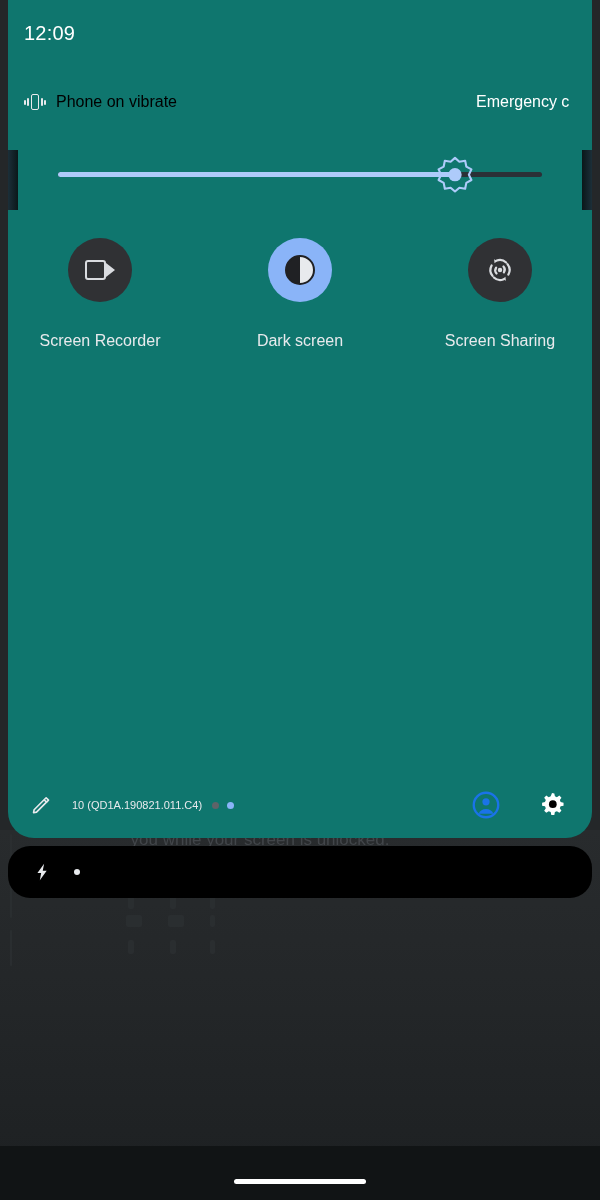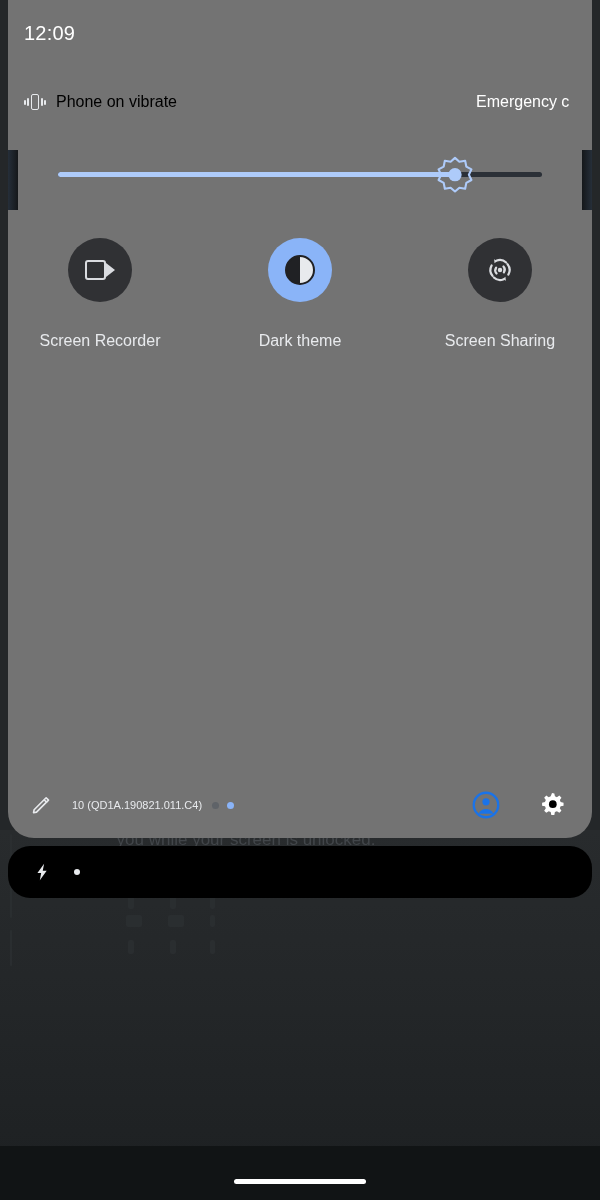--- a/index.html
+++ b/index.html
@@ -22,21 +22,21 @@
     background:
       linear-gradient(180deg,#282b2d 0%, #232628 55%, #1e2123 100%);
   }
   .ghost-line{
     position:absolute; background:#2b2f31; border-radius:2px; opacity:.85;
   }
 
   
   #qs-panel{
     position:absolute; left:8px; top:0; width:584px; height:838px;
-    background:#737373;
+    background:#0f766e;
     border-bottom-left-radius:26px; border-bottom-right-radius:26px;
     overflow:hidden;
   }
   
   .edge-tint{
     position:absolute; top:150px; width:10px; height:60px;
     background:linear-gradient(90deg,#1d2733,#0a0d10);
     opacity:.9;
   }
   .edge-tint.left{ left:0; }
@@ -150,21 +150,21 @@
   .dot{ width:7px; height:7px; border-radius:50%; background:#5f6368; }
   .dot.on{ background:#8ab4f8; }
   .footer-right{
     margin-left:auto; display:flex; align-items:center; gap:38px; margin-right:26px;
   }
   .avatar-ico{ width:28px; height:28px; }
   .gear-ico{ width:28px; height:28px; }
 
   
   .ghost-text{
-    position:absolute; left:0; top:830px; width:492px;
+    position:absolute; left:14px; top:830px; width:492px;
     text-align:center; color:#42464a; font-size:17px;
     white-space:nowrap;
   }
 
   
   #notif-card{
     position:absolute; left:8px; top:846px; width:584px; height:52px;
     background:#000; border-radius:22px;
     display:flex; align-items:center;
   }
@@ -257,21 +257,21 @@
               <span class="lens"></span>
           </span>
         </div>
         <div class="tile-label">Screen Recorder</div>
       </div>
 
       <div class="tile">
         <div class="tile-ico active">
           <span class="ico-contrast"></span>
         </div>
-        <div class="tile-label">Dark theme</div>
+        <div class="tile-label">Dark screen</div>
       </div>
 
       <div class="tile">
         <div class="tile-ico">
           <svg width="32" height="32" viewBox="0 0 24 24">
             <g fill="none" stroke="#dadce0" stroke-width="1.7" stroke-linecap="round">
               <path d="M17.6 7.6 A7 7 0 0 1 18.3 15.4"></path>
               <path d="M6.4 16.4 A7 7 0 0 1 5.7 8.6"></path>
               <path d="M9.6 4.9 A7 7 0 0 1 16.6 6.4"></path>
               <path d="M14.4 19.1 A7 7 0 0 1 7.4 17.6"></path>

